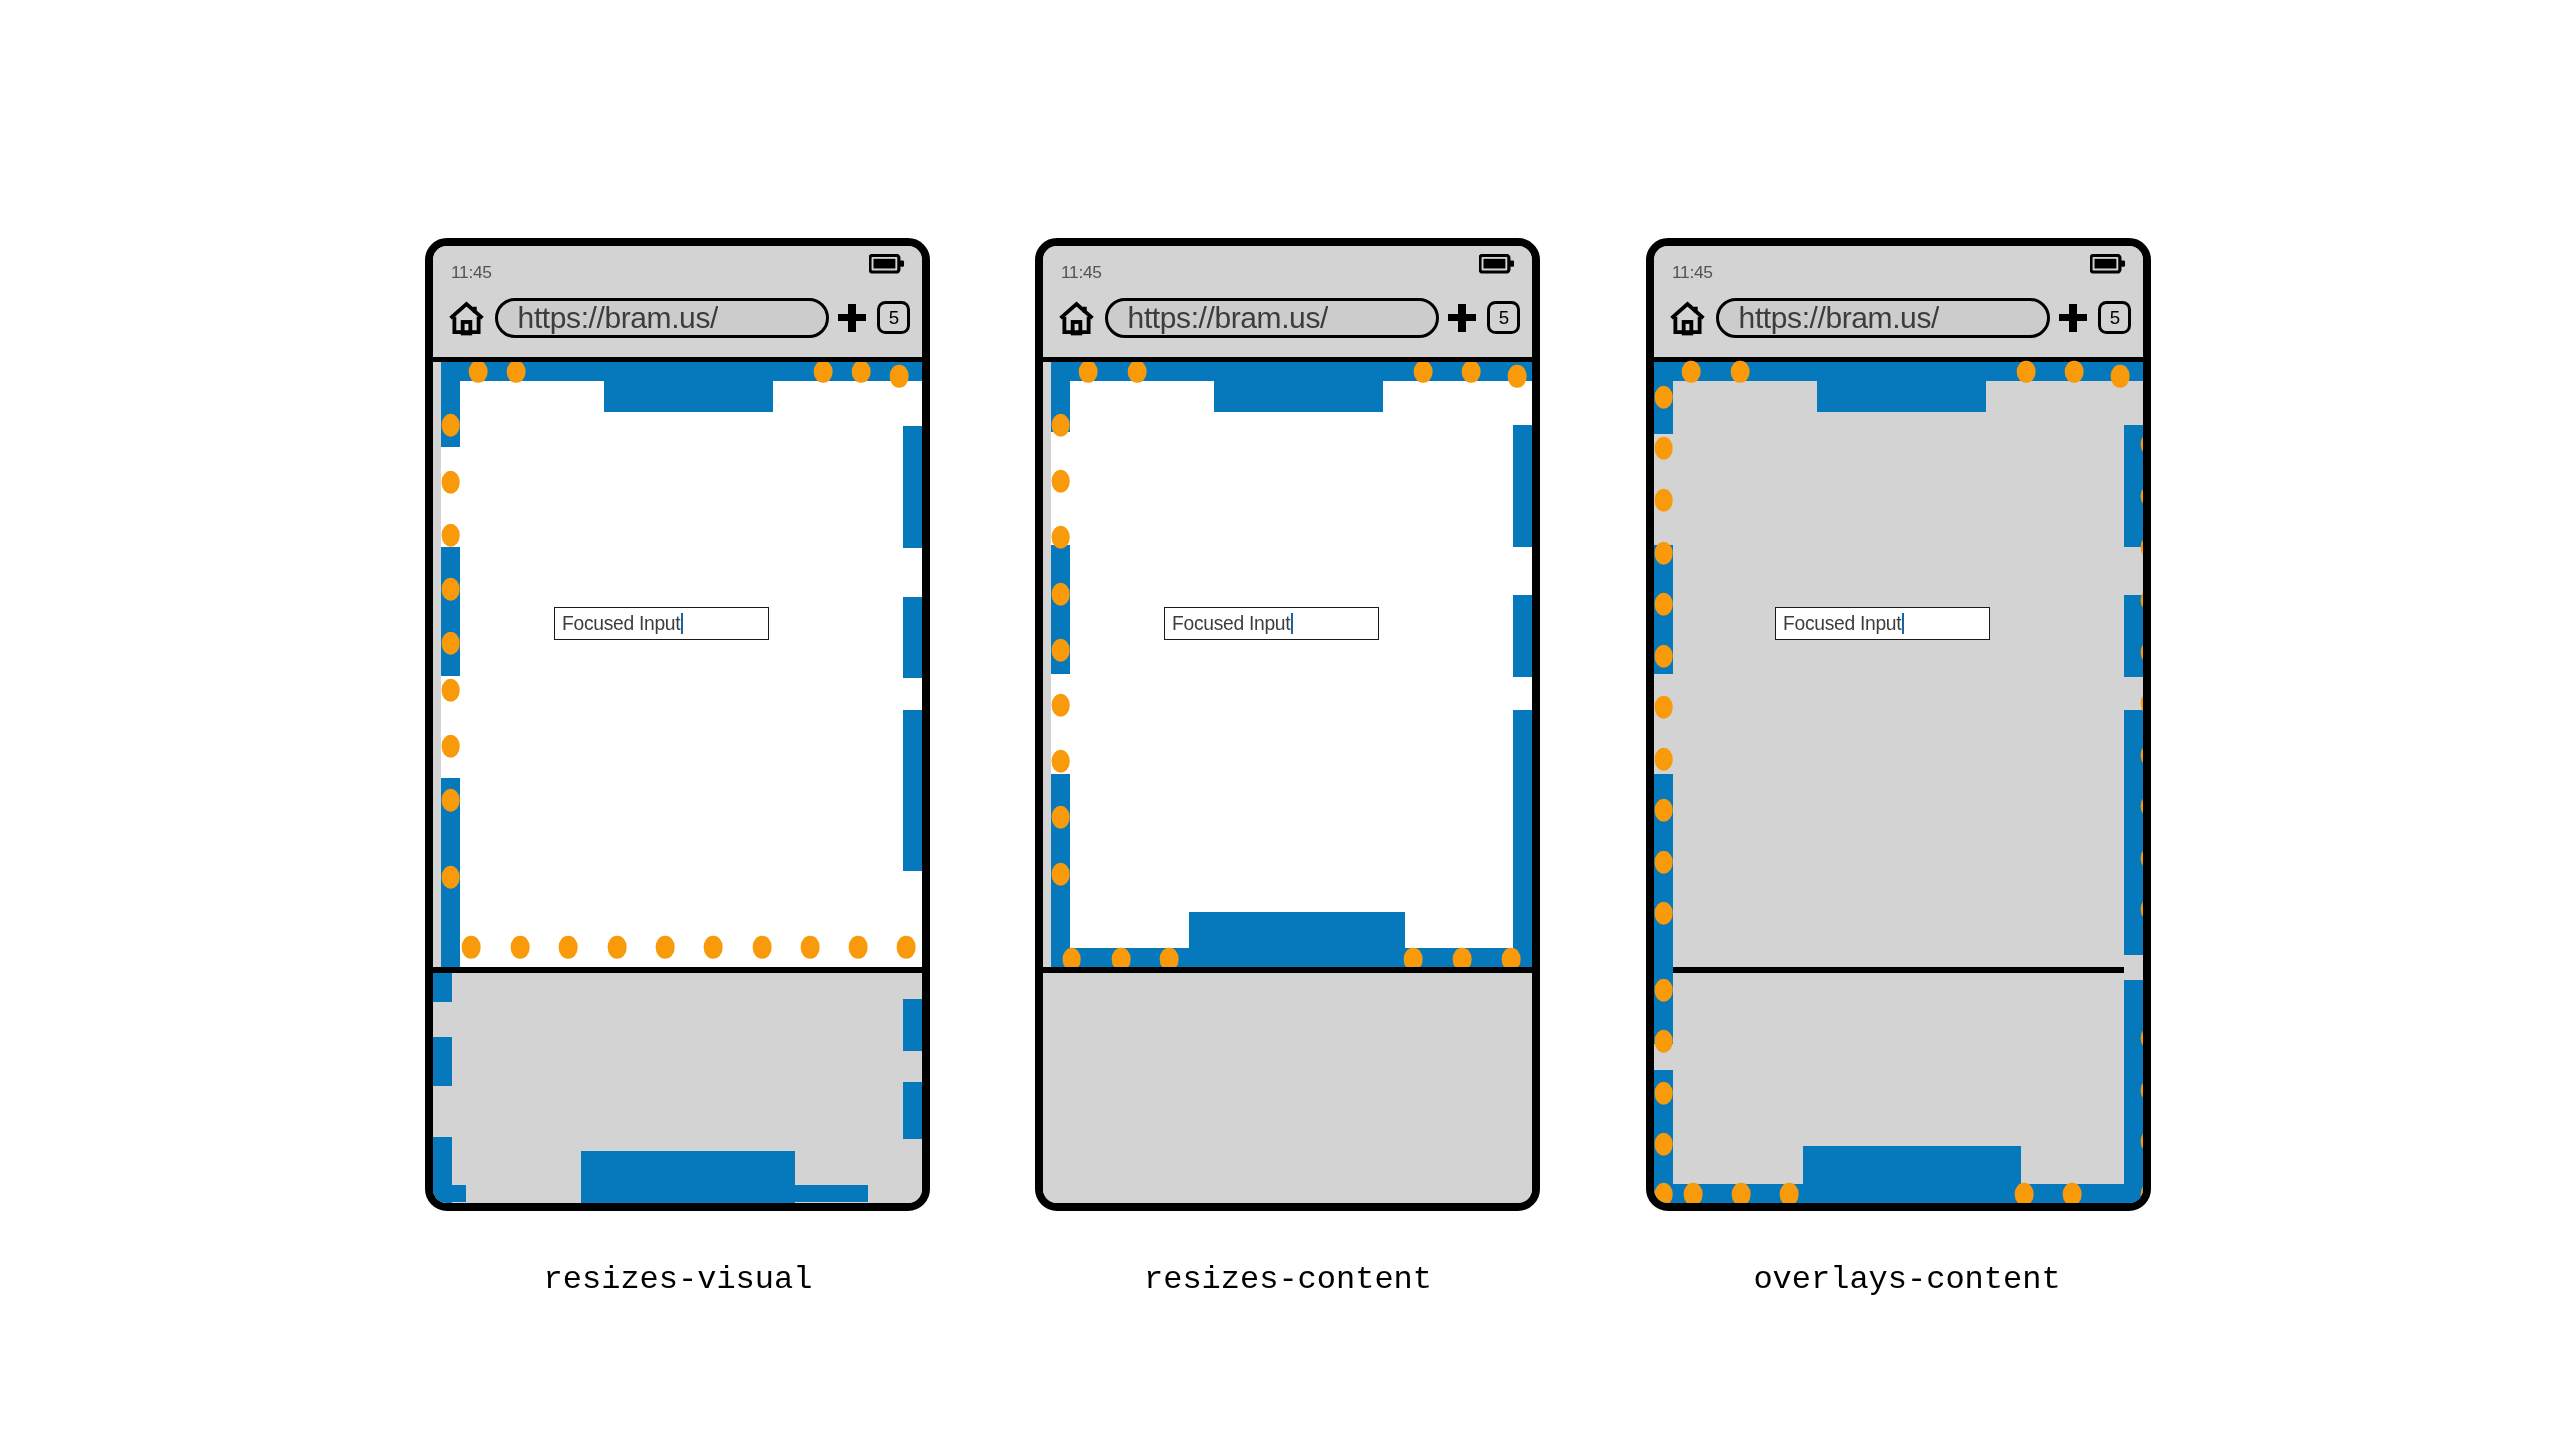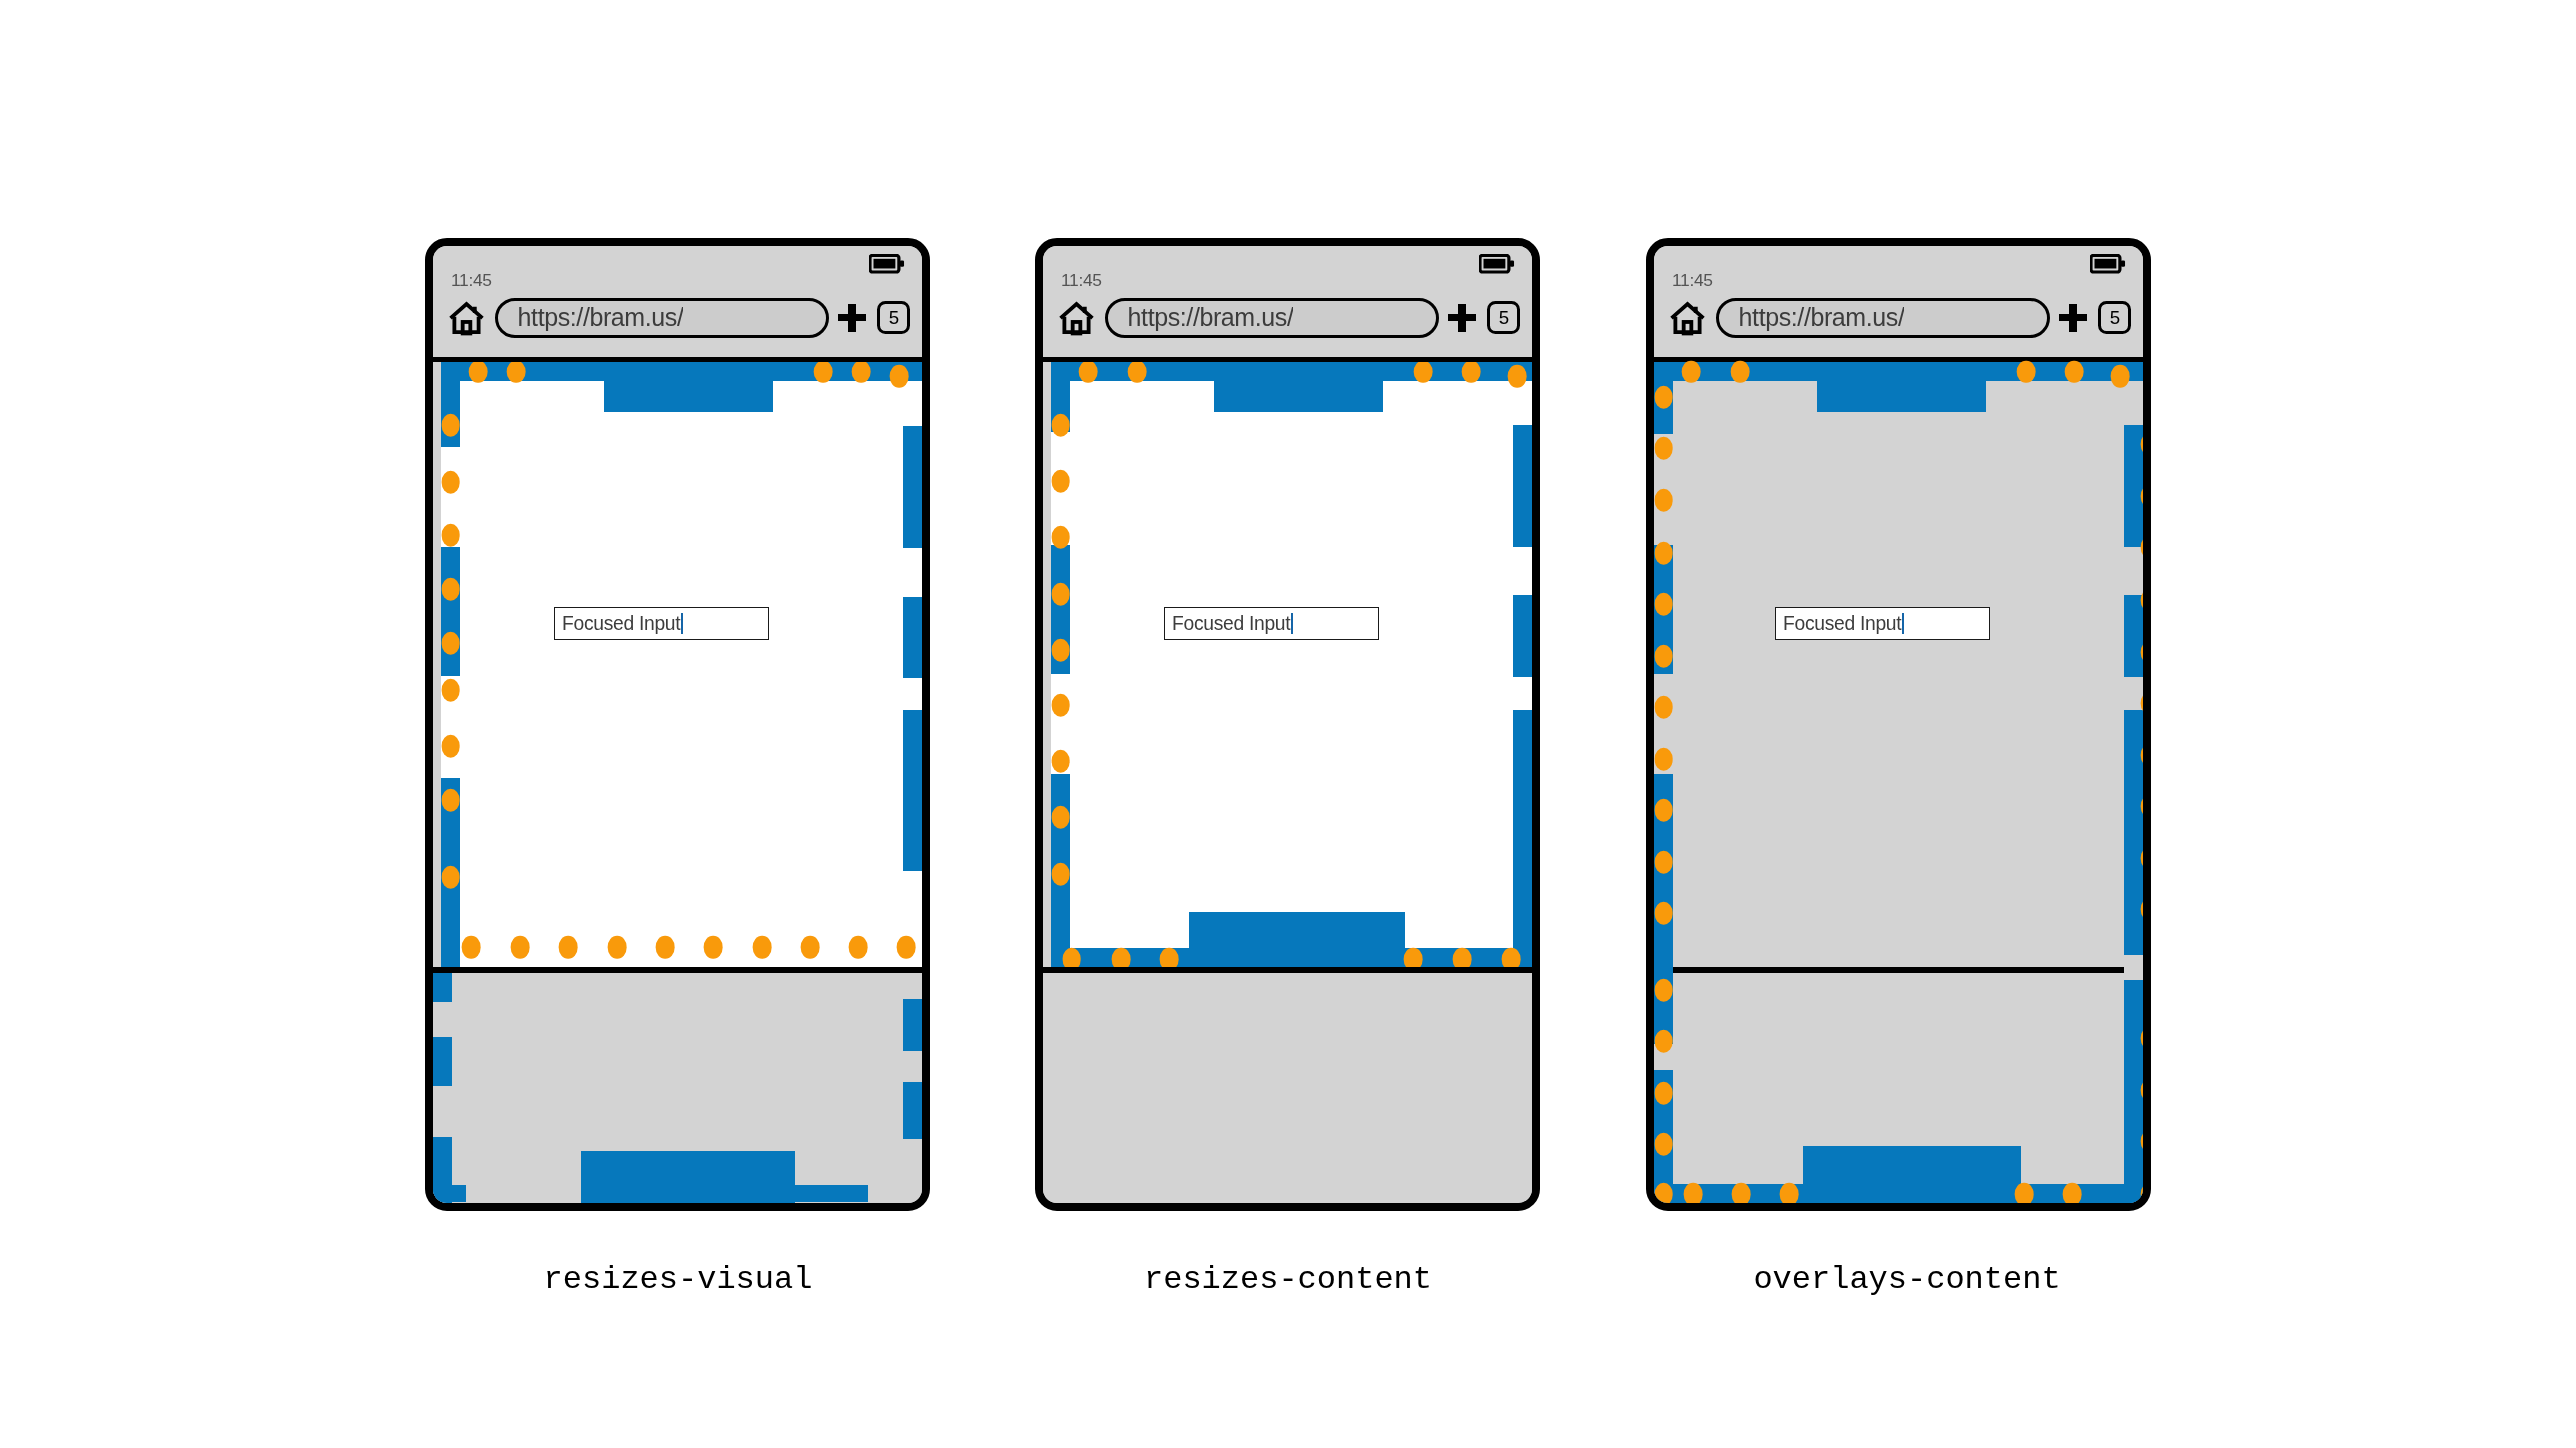--- a/index.html
+++ b/index.html
@@ -23,21 +23,21 @@
   }
 
   
   .chrome{
     position:absolute;left:0;top:0;right:0;height:116px;
     background:#d3d3d3;
     border-bottom:5.8px solid #000;
     box-sizing:border-box;
   }
   .clock{
-    position:absolute;left:18px;top:24px;
+    position:absolute;left:18px;top:16px;
     font-size:17.4px;color:#545454;
     font-family:"Liberation Sans", sans-serif;
     letter-spacing:-0.3px;
     white-space:nowrap;
   }
   .battery{
     position:absolute;right:17.4px;top:8.4px;
     width:36px;height:19.3px;
   }
   .toolbar{
@@ -47,21 +47,21 @@
   .home-icon{width:37px;height:37px;margin-left:15px;flex:0 0 auto;}
   .urlbar{
     flex:1 1 auto;height:40px;margin:0 9px 0 10.3px;
     border:3.2px solid #000;border-radius:22px;
     background:#cccccc;
     display:flex;align-items:center;
     box-sizing:border-box;
     min-width:0;
   }
   .urltext{
-    margin-left:19.3px;font-size:25px;color:#3c3c3c;
+    margin-left:19.3px;font-size:30px;color:#3c3c3c;
     font-family:"Liberation Sans", sans-serif;
     white-space:nowrap;overflow:hidden;
     letter-spacing:-0.4px;
   }
   .plus{width:28px;height:28px;flex:0 0 auto;position:relative;}
   .plus::before,.plus::after{
     content:"";position:absolute;background:#000;
   }
   .plus::before{left:0;top:10.3px;width:28px;height:7.7px;}
   .plus::after{left:10.3px;top:0;width:7.7px;height:28px;}

